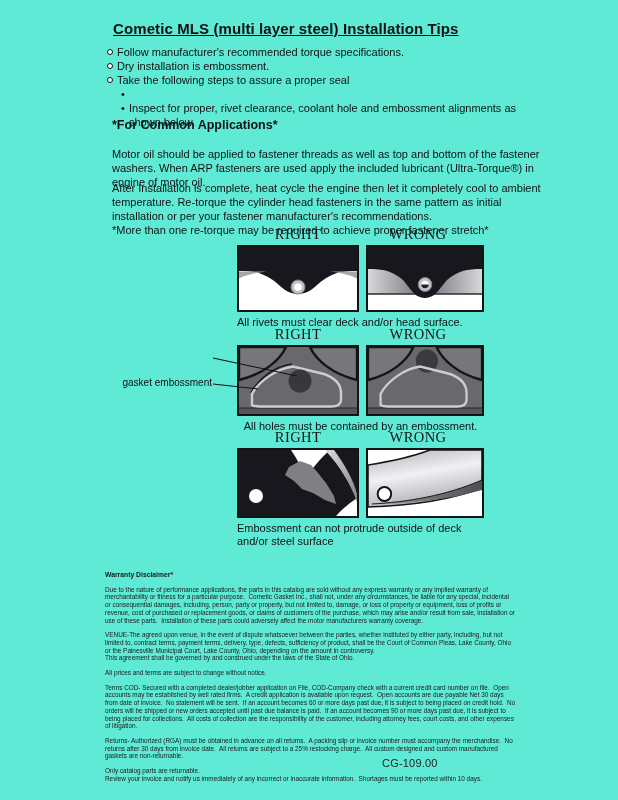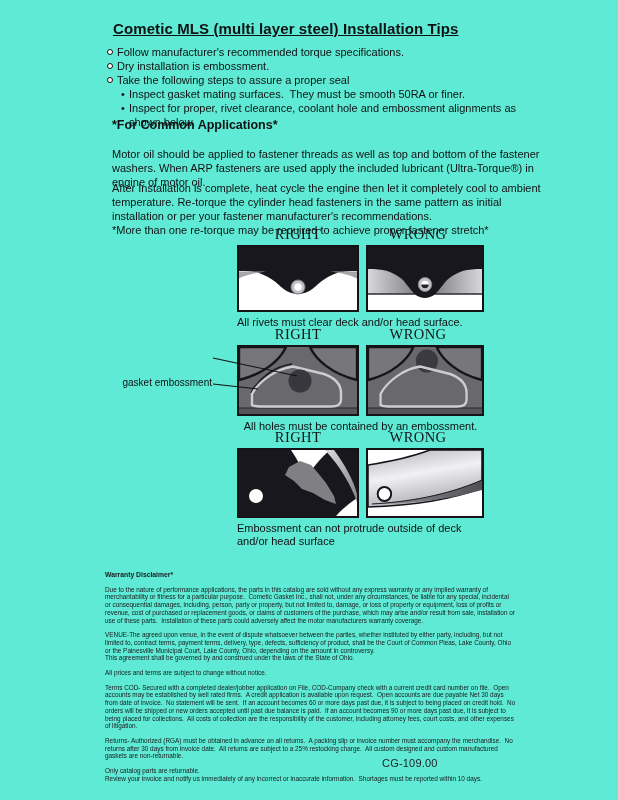--- a/index.html
+++ b/index.html
@@ -62,21 +62,20 @@
     <div class="b-row">
       <span class="ring"></span>
       <span class="b-text">Dry installation is embossment.</span>
     </div>
     <div class="b-row">
       <span class="ring"></span>
       <span class="b-text">Take the following steps to assure a proper seal</span>
     </div>
     <div class="b-row sub">
       <span class="dot">•</span>
-      <span class="b-text">Inspect gasket mating surfaces.  They must be smooth 50RA or finer.</span>
     </div>
     <div class="b-row sub">
       <span class="dot">•</span>
       <span class="b-text">Inspect for proper, rivet clearance, coolant hole and embossment alignments as shown below.</span>
     </div>
   </div>
 
   <div class="sec diesel-head">*For Common Applications*</div>
   <p class="body-par" style="top:136px">Motor oil should be applied to fastener threads as well as top and bottom of the fastener washers. When ARP fasteners are used apply the included lubricant (Ultra-Torque®) in engine of motor oil.</p>
   <p class="body-par" style="top:170px">After Installation is complete, heat cycle the engine then let it completely cool to ambient temperature. Re-torque the cylinder head fasteners in the same pattern as initial installation or per your fastener manufacturer's recommendations.</p>
@@ -201,21 +200,21 @@
           <rect width="118" height="66" fill="#ffffff"></rect>
           <path d="M0,15 C26,11 48,6 64,0 H118 V38 C80,52 38,56 0,57 Z" fill="url(#p3wband)" stroke="#131318" stroke-width="1.6"></path>
           <path d="M118,30 C80,46 40,52 4,54 C40,54.5 82,50 118,40 Z" fill="url(#p3wstripe)"></path>
           <path d="M118,30 C80,46 40,52 4,54" fill="none" stroke="#17171c" stroke-width="1"></path>
           <circle cx="17" cy="44" r="7" fill="#ffffff" stroke="#131318" stroke-width="2"></circle>
         </svg>
       </div>
     </div>
     <div class="cap">
       <div>Embossment can not protrude outside of deck</div>
-      <div>and/or head surface</div>
+      <div>and/or steel surface</div>
     </div>
   </div>
 
   <div class="sec warranty">
     <p class="w-head">Warranty Disclaimer*</p>
     <p>Due to the nature of performance applications, the parts in this catalog are sold without any express warranty or any implied warranty of merchantability or fitness for a particular purpose.  Cometic Gasket Inc., shall not, under any circumstances, be liable for any special, incidental or consequential damages, including, person, party or property, but not limited to, damage, or loss of property or equipment, loss of profits or revenue, cost of purchased or replacement goods, or claims of customers of the purchase, which may arise and/or result from sale, installation or use of these parts.  Installation of these parts could adversely affect the motor manufacturers warranty coverage.</p>
     <p class="tight">VENUE-The agreed upon venue, in the event of dispute whatsoever between the parties, whether instituted by either party, including, but not limited to, contract terms, payment terms, delivery, type, defects, sufficiency of product, shall be the Court of Common Pleas, Lake County, Ohio or the Painesville Municipal Court, Lake County, Ohio, depending on the amount in controversy.</p>
     <p>This agreement shall be governed by and construed under the laws of the State of Ohio.</p>
     <p>All prices and terms are subject to change without notice.</p>
     <p>Terms COD- Secured with a completed dealer/jobber application on File, COD-Company check with a current credit card number on file.  Open accounts may be established by well rated firms.  A credit application is available upon request.  Open accounts are due payable Net 30 days from date of invoice.  No statement will be sent.  If an account becomes 60 or more days past due, it is subject to being placed on credit hold.  No orders will be shipped or new orders accepted until past due balance is paid.  If an account becomes 90 or more days past due, it is subject to being placed for collections.  All costs of collection are the responsibility of the customer, including attorney fees, court costs, and other expenses of litigation.</p>

